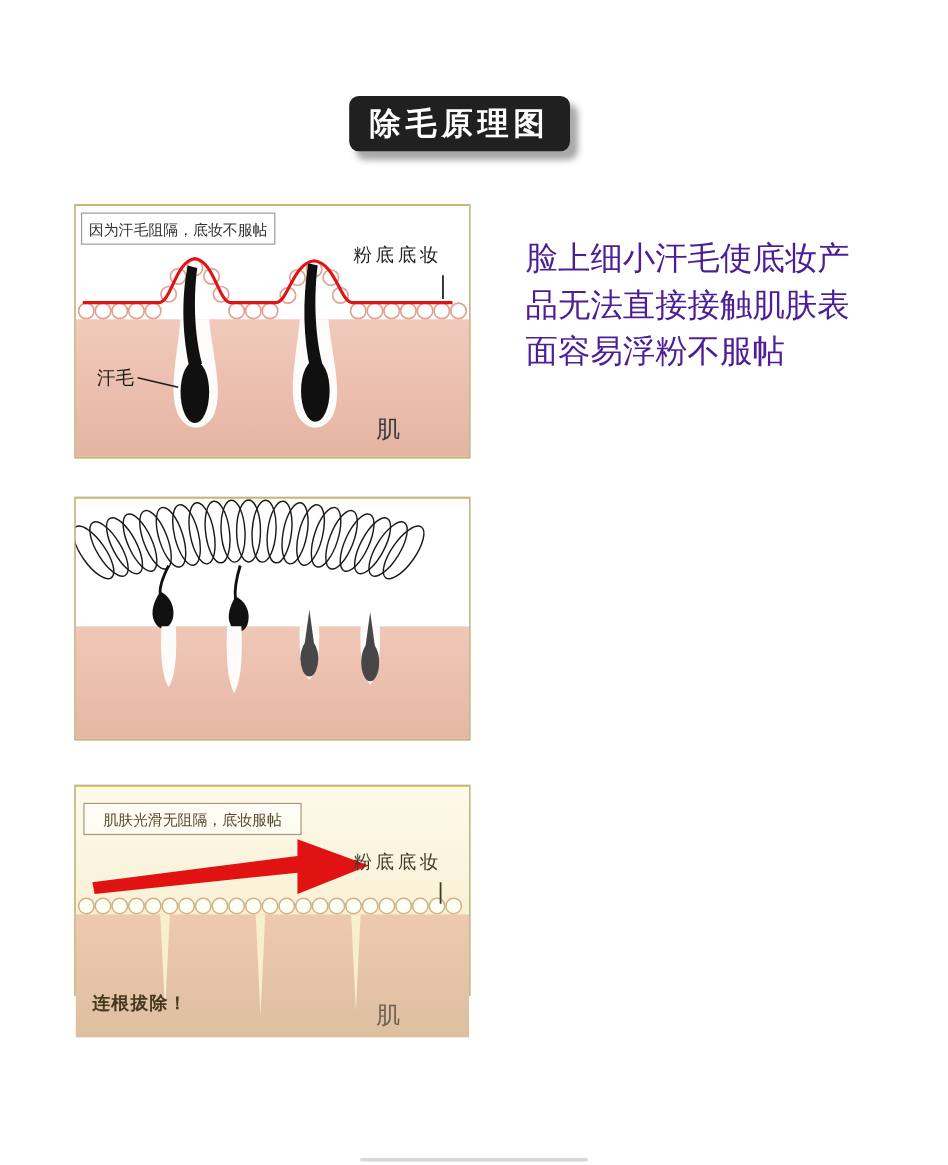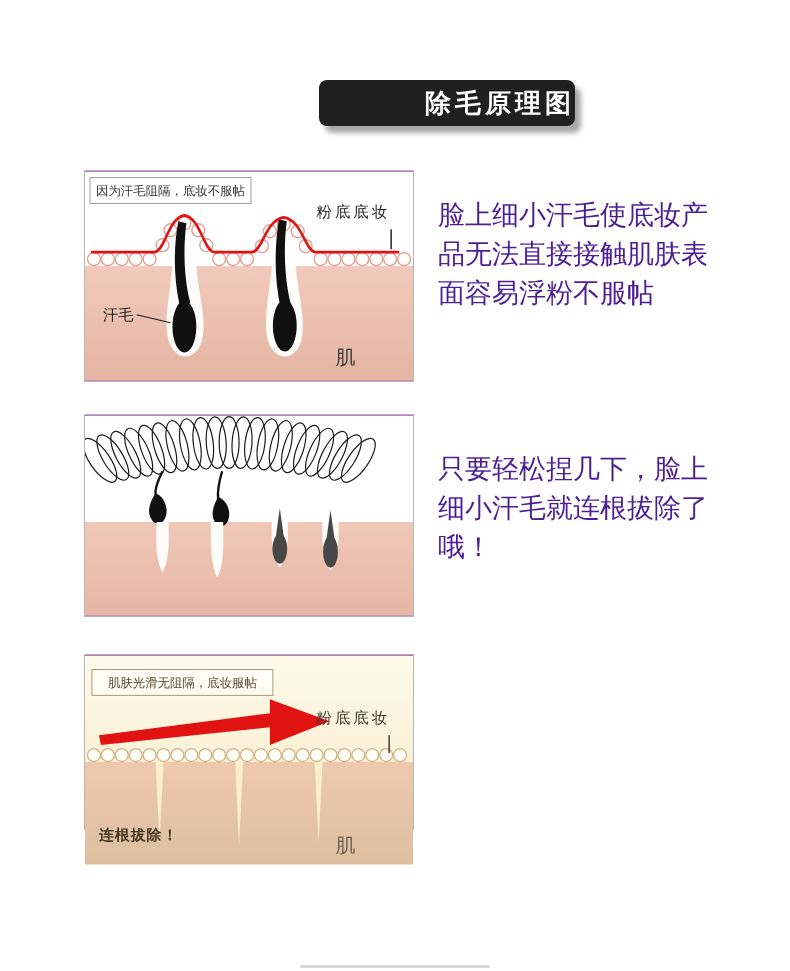--- a/index.html
+++ b/index.html
@@ -1,29 +1,29 @@
 <!DOCTYPE html>
 <html><head>
 <meta charset="utf-8">
 <style>
   html,body{margin:0;padding:0;background:#ffffff;}
   body{font-family:"Liberation Sans","DejaVu Sans",sans-serif;}
   .page{position:relative;width:790px;height:971px;background:#ffffff;overflow:hidden;}
 
   .title-badge{
-    position:absolute;left:291px;top:80px;width:256px;height:46px;
+    position:absolute;left:291px;top:80px;width:184px;height:46px;
     background:#202020;border-radius:8px;
     box-shadow:6px 7px 5px rgba(110,110,110,0.6);
     color:#ffffff;font-size:26px;font-weight:bold;letter-spacing:4px;
-    text-align:right;line-height:46px;margin-left:28px;
+    text-align:center;line-height:46px;
   }
 
   .panel{
-    position:absolute;left:84px;width:330px;
-    border:1px solid #b5b5b5;box-sizing:border-box;background:#a21caf;
+    position:absolute;left:62px;width:330px;
+    border:1px solid #b5b5b5;box-sizing:border-box;background:#eab308;
   }
   .panel svg{display:block;}
   .panel-1{top:170px;height:212px;}
   .panel-2{top:414px;height:203px;}
   .panel-3{top:654px;height:176px;}
 
   .caption{
     position:absolute;left:438px;width:274px;
     font-size:27px;line-height:39px;color:#4c1d95;font-weight:500;
     letter-spacing:0;word-break:break-all;
@@ -167,21 +167,20 @@
         <path d="M188,107 C187,128 189,144 196,152 C203,144 205,128 204,107 Z" fill="#fdfcfb"></path>
         <path d="M192,122 L196,93 L200,122 Z" fill="#474747"></path>
         <ellipse cx="196" cy="134" rx="7.5" ry="15" fill="#474747"></ellipse>
         <path d="M239,107 C238,130 240,147 247,156 C254,147 256,130 255,107 Z" fill="#fdfcfb"></path>
         <path d="M243,124 L247,95 L251,124 Z" fill="#474747"></path>
         <ellipse cx="247" cy="137" rx="7.5" ry="16" fill="#474747"></ellipse>
       </g>
     </svg>
   </div>
 
-  <div class="caption caption-2">只要轻松捏几下，脸上细小汗毛就连根拔除了哦！</div>
 
   <div class="panel panel-3">
     <svg viewBox="0 0 330 210" width="328" height="210">
       <defs>
         <linearGradient id="cream3" x1="0" y1="0" x2="0" y2="1">
           <stop offset="0" stop-color="#fefaea"></stop>
           <stop offset="1" stop-color="#f4e8c2"></stop>
         </linearGradient>
         <linearGradient id="skin3" x1="0" y1="0" x2="0" y2="1">
           <stop offset="0" stop-color="#eec9b0"></stop>

